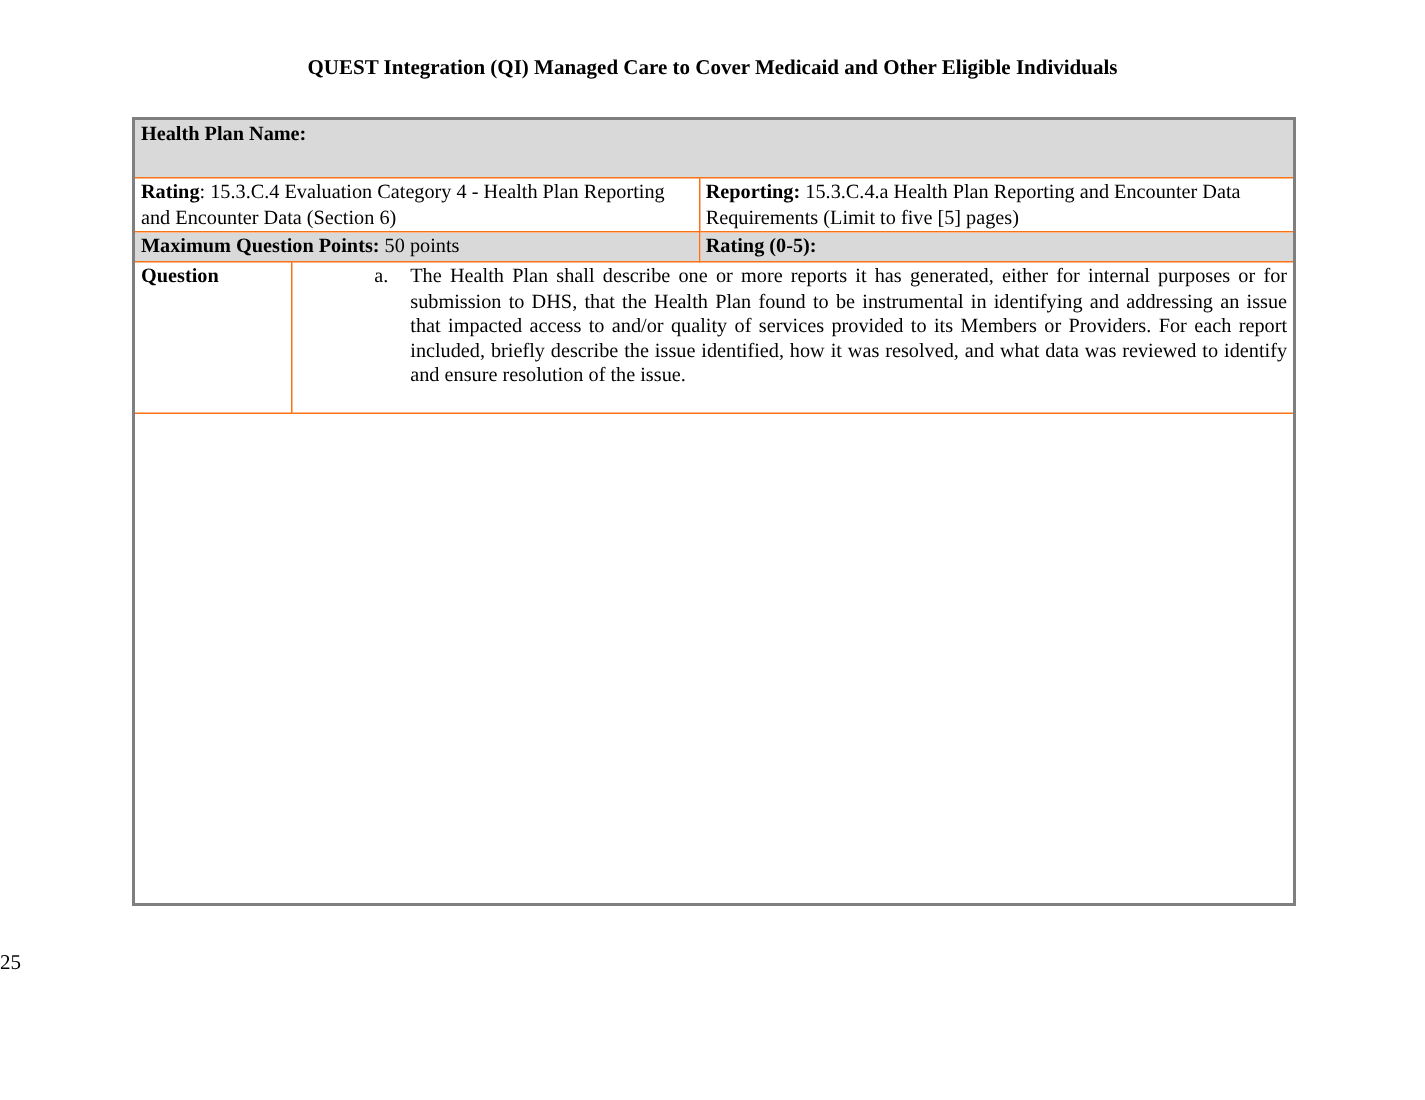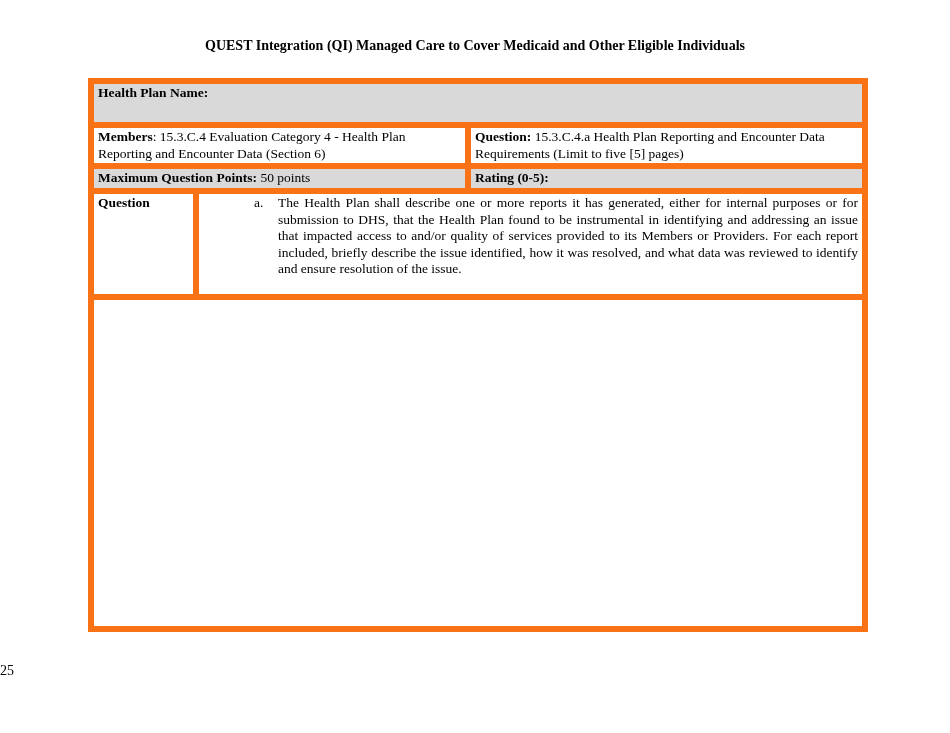--- a/index.html
+++ b/index.html
@@ -23,21 +23,21 @@
     line-height: 17px;
   }
   .rfp-table {
     border-collapse: collapse;
     table-layout: fixed;
     width: 774px;
     margin: 24px 0 0 88px;
     border: 2px solid #7f7f7f;
   }
   .rfp-table td {
-    border: 6px solid #f97316;
+    border: 1px solid #f97316;
     vertical-align: top;
     padding: 1px 4px 1px 4px;
     font-size: 13.5px;
     line-height: 16.5px;
     overflow: hidden;
   }
   .gray {
     background: #d9d9d9;
   }
   .b {
@@ -77,22 +77,22 @@
   <colgroup>
     <col style="width:105px">
     <col style="width:272px">
     <col style="width:397px">
   </colgroup>
   <tbody>
     <tr class="row-hpn">
       <td colspan="3" class="gray"><span class="b">Health Plan Name:</span></td>
     </tr>
     <tr class="row-section">
-      <td colspan="2"><span class="b">Members</span><span>: 15.3.C.4 Evaluation Category 4 - Health Plan Reporting and Encounter Data (Section 6)</span></td>
-      <td><span class="b">Question:</span><span> 15.3.C.4.a Health Plan Reporting and Encounter Data Requirements (Limit to five [5] pages)</span></td>
+      <td colspan="2"><span class="b">Rating</span><span>: 15.3.C.4 Evaluation Category 4 - Health Plan Reporting and Encounter Data (Section 6)</span></td>
+      <td><span class="b">Reporting:</span><span> 15.3.C.4.a Health Plan Reporting and Encounter Data Requirements (Limit to five [5] pages)</span></td>
     </tr>
     <tr class="row-points">
       <td colspan="2" class="gray"><span class="b">Maximum Question Points:</span><span> 50 points</span></td>
       <td class="gray"><span class="b">Rating (0-5):</span></td>
     </tr>
     <tr class="row-question">
       <td><span class="b">Question</span></td>
       <td colspan="2">
         <div class="q-item">
           <span class="q-marker">a.</span>

